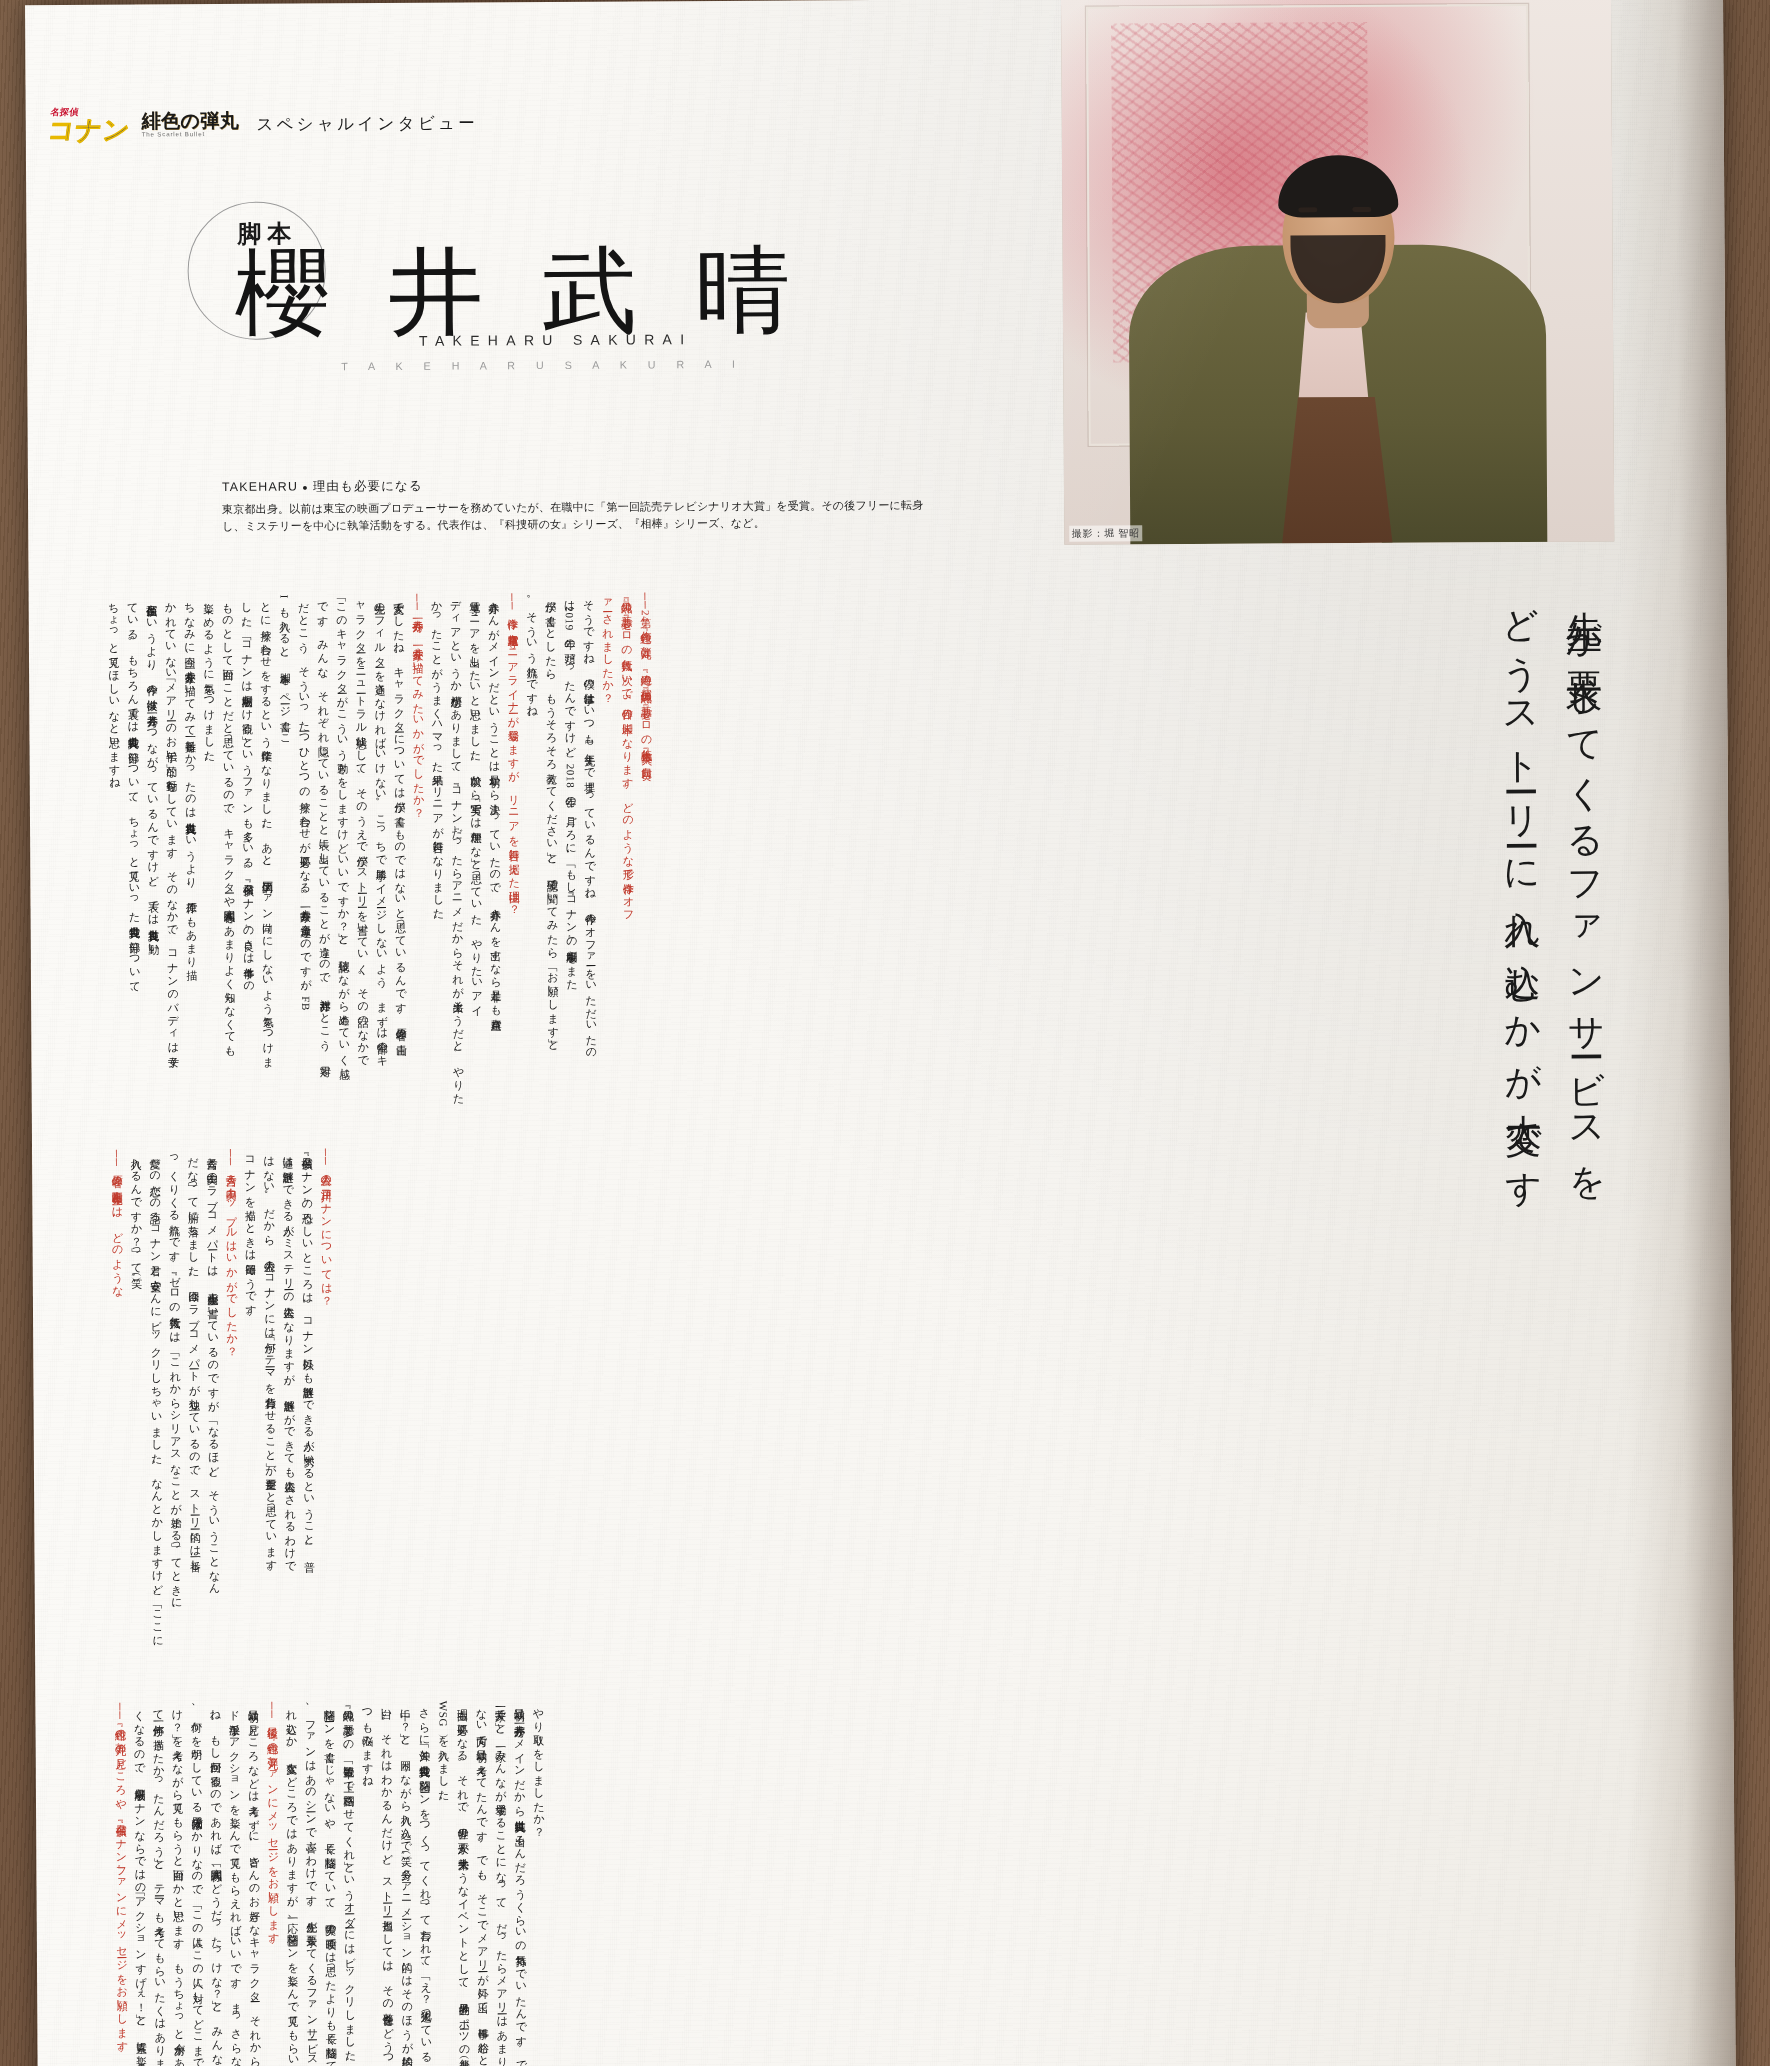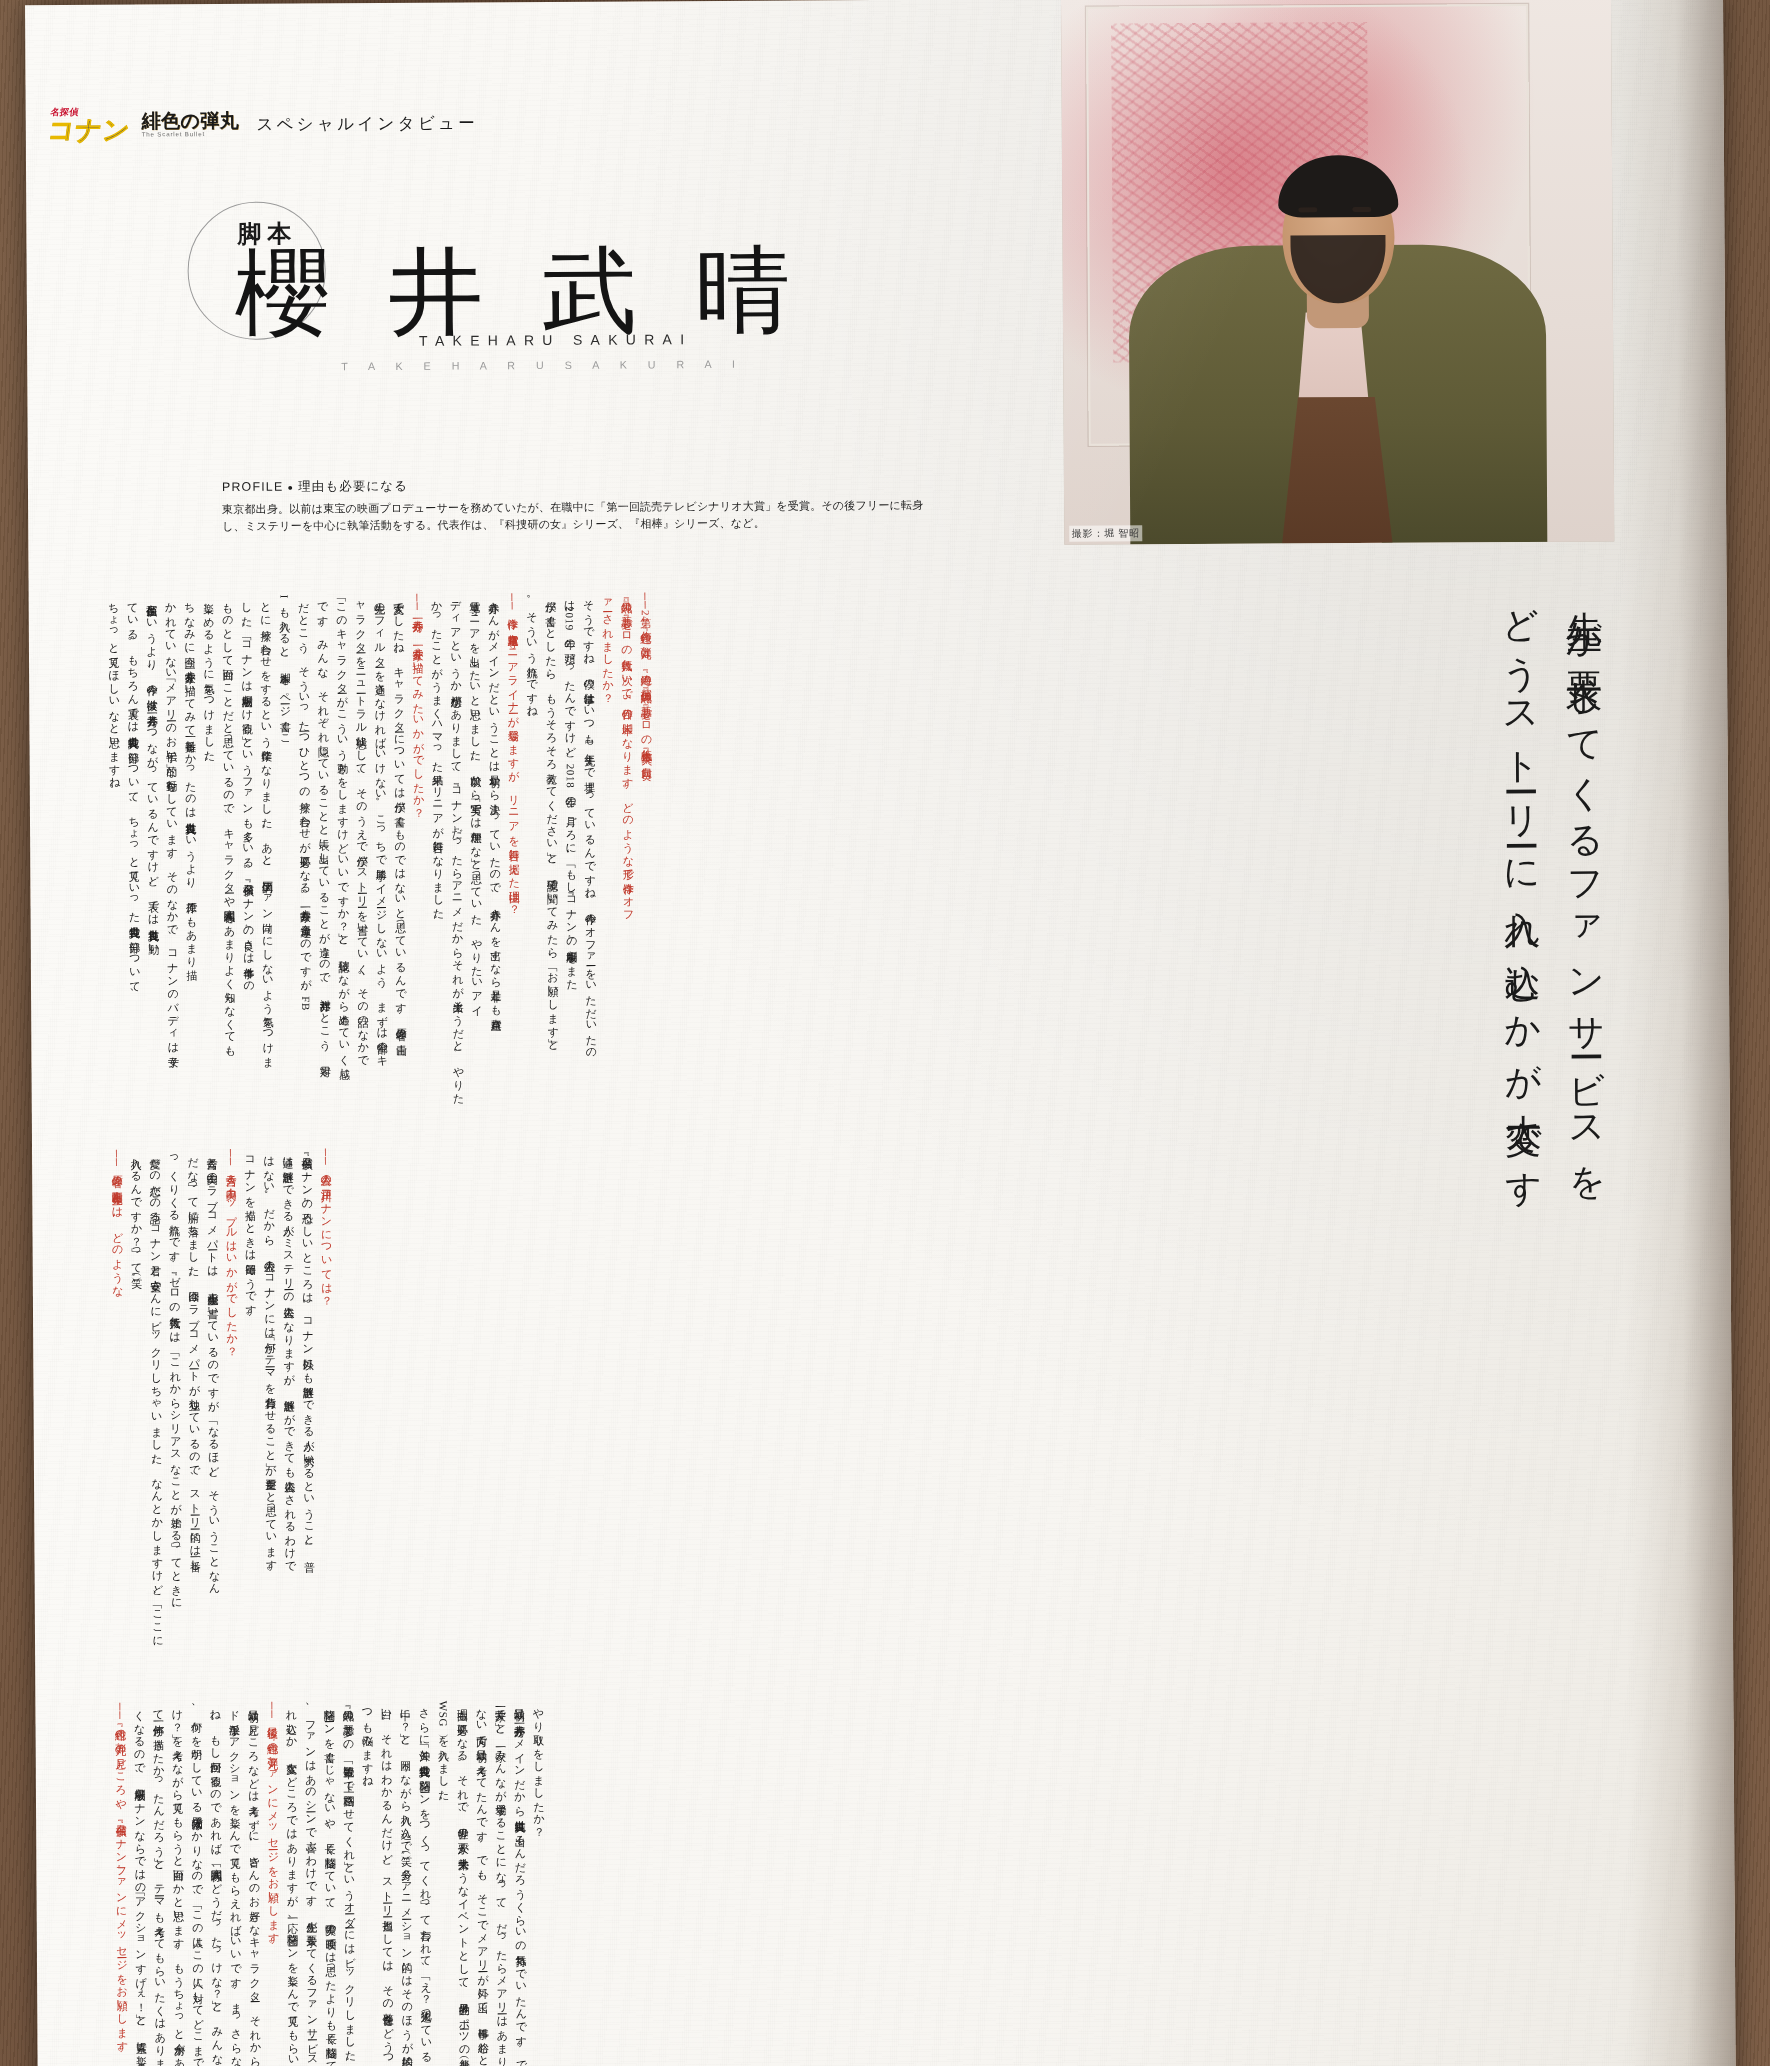--- a/index.html
+++ b/index.html
@@ -396,21 +396,21 @@
   <div class="name-block">
     <div class="circle-kyakuhon"></div>
     <div class="kyakuhon-label">脚本</div>
     <div class="big-name">櫻 井 武 晴</div>
     <div class="romaji">TAKEHARU SAKURAI</div>
     <div class="romaji2">T A K E H A R U   S A K U R A I</div>
   </div>
 
   <div class="profile">
     <div class="profile-head">
-      <span>PROFILE</span><span class="dot">●</span><span>理由も必要になる</span>
+      <span>TAKEHARU</span><span class="dot">●</span><span>理由も必要になる</span>
     </div>
     <div class="profile-body">東京都出身。以前は東宝の映画プロデューサーを務めていたが、在職中に「第一回読売テレビシナリオ大賞」を受賞。その後フリーに転身し、ミステリーを中心に執筆活動をする。代表作は、『科捜研の女』シリーズ、『相棒』シリーズ、など。</div>
   </div>
 
   <div class="headline">
     <div class="hline">先生が要求してくるファンサービスを</div>
     <div class="hline">どうストーリーに入れ込むかが大変です</div>
   </div>
 
   <div class="tgroup group-top" id="grp-top">

